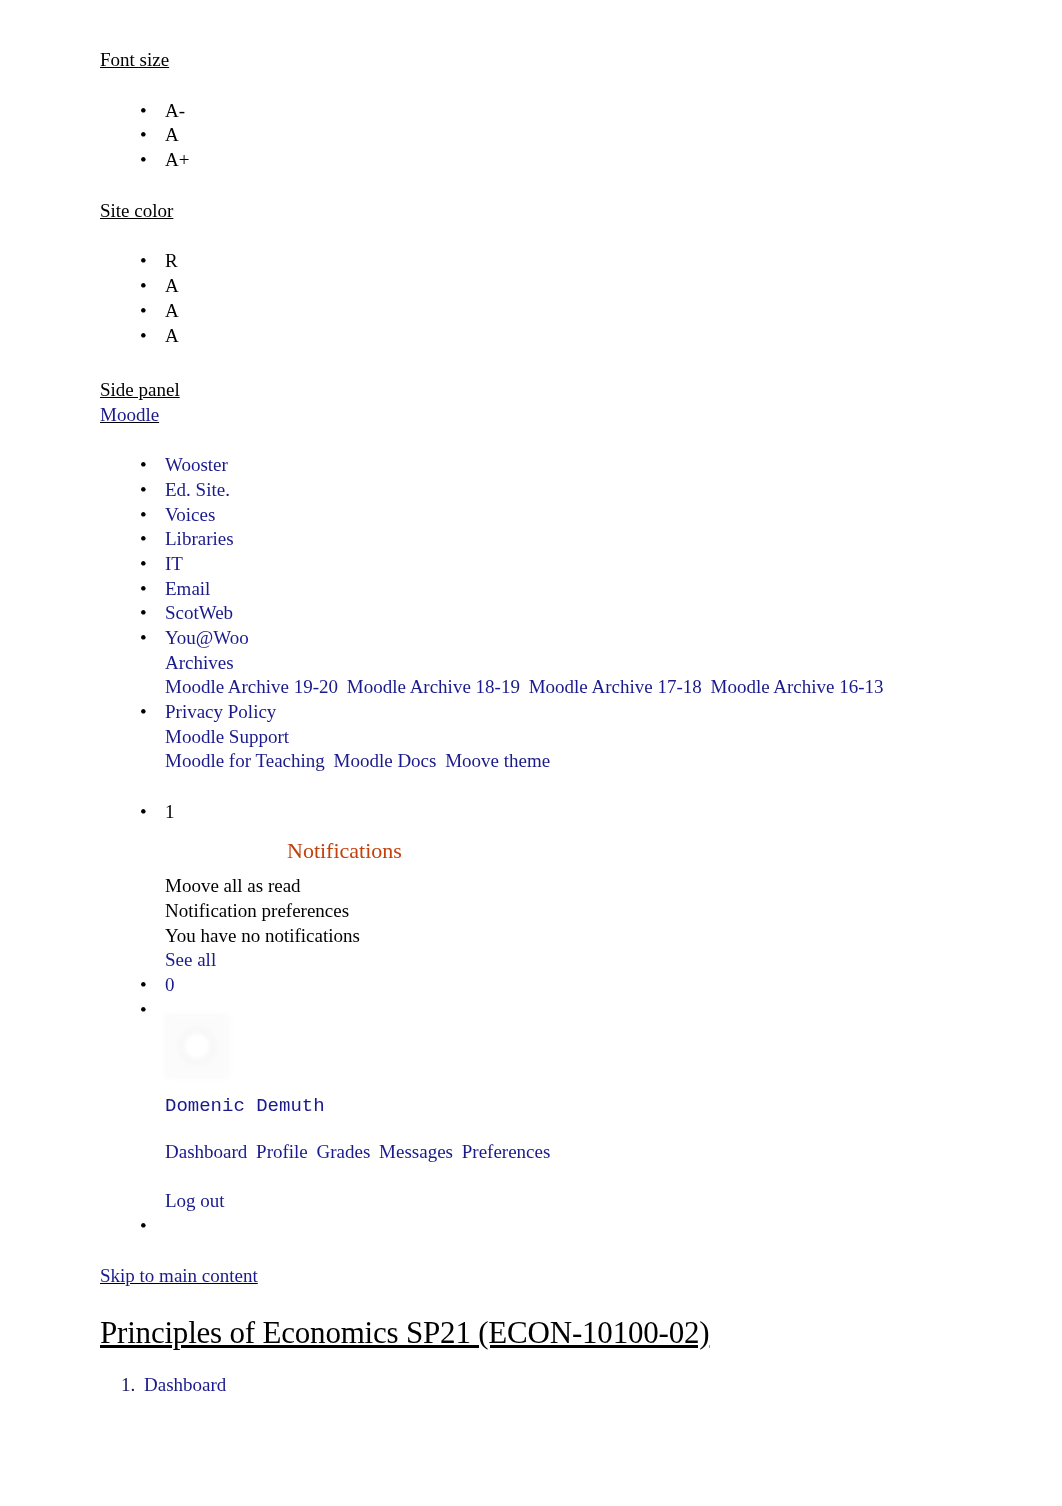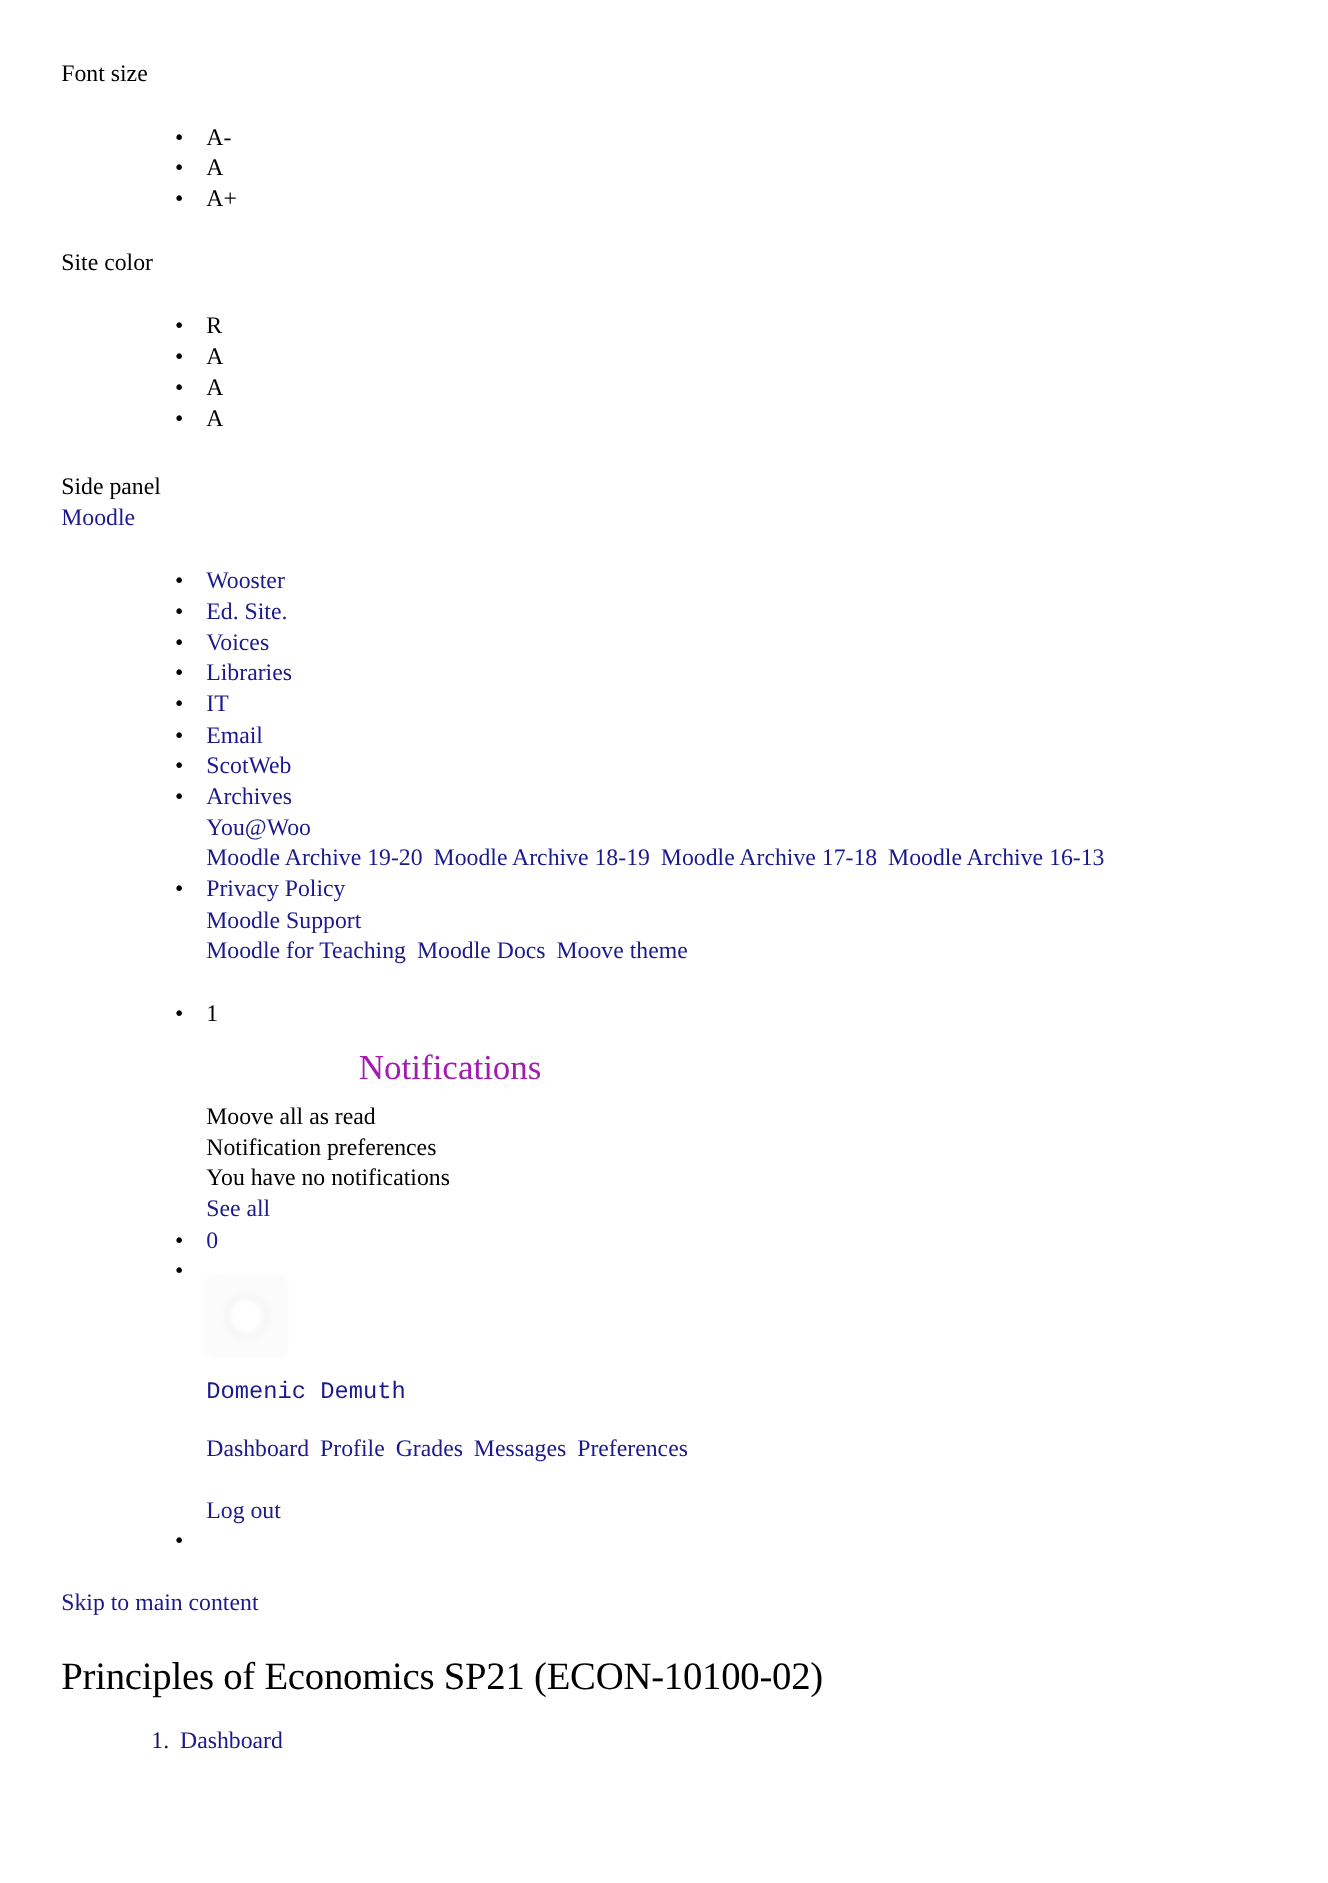--- a/index.html
+++ b/index.html
@@ -19,21 +19,22 @@
     overflow: hidden;
   }
 
   .page {
     padding: 48px 0 0 0;
     box-sizing: border-box;
   }
 
   
   .block {
-    padding-left: 49px;
+    padding-left: 100px;
+    text-decoration: underline;
   }
 
   .label {
     margin: 0 0 0 0;
     font-size: 19px;
     color: #000;
     line-height: 1.3;
   }
 
   .gap-sm { height: 26px; }
@@ -71,23 +72,23 @@
   .inline-links a.lnk { margin-right: 4px; }
   .inline-links a.lnk:last-child { margin-right: 0; }
 
   .sub {
     display: block;
     line-height: 1.3;
   }
 
   
   .notif-title {
-    font-size: 28px;
+    font-size: 22px;
     line-height: 1.25;
-    color: #a21caf;
+    color: #c2410c;
     margin: 12px 0 10px 0;
     padding-left: 122px;
     font-weight: normal;
   }
   .notif-body {
     color: #000;
     line-height: 1.3;
   }
   .notif-body .row { display: block; }
 
@@ -186,22 +187,22 @@
   <ul class="blist">
     <li><a class="lnk" href="#">Wooster</a></li>
     <li><a class="lnk" href="#">Ed. Site.</a></li>
     <li><a class="lnk" href="#">Voices</a></li>
     <li><a class="lnk" href="#">Libraries</a></li>
     <li><a class="lnk" href="#">IT</a></li>
     <li><a class="lnk" href="#">Email</a></li>
     <li><a class="lnk" href="#">ScotWeb</a></li>
 
     <li>
+      <a class="lnk sub" href="#">You@Woo</a>
       <a class="lnk sub" href="#">Archives</a>
-      <a class="lnk sub" href="#">You@Woo</a>
       <span class="sub inline-links">
         <a class="lnk" href="#">Moodle Archive 19-20</a>
         <a class="lnk" href="#">Moodle Archive 18-19</a>
         <a class="lnk" href="#">Moodle Archive 17-18</a>
         <a class="lnk" href="#">Moodle Archive 16-13</a>
       </span>
     </li>
 
     <li>
       <a class="lnk sub" href="#">Privacy Policy</a>

